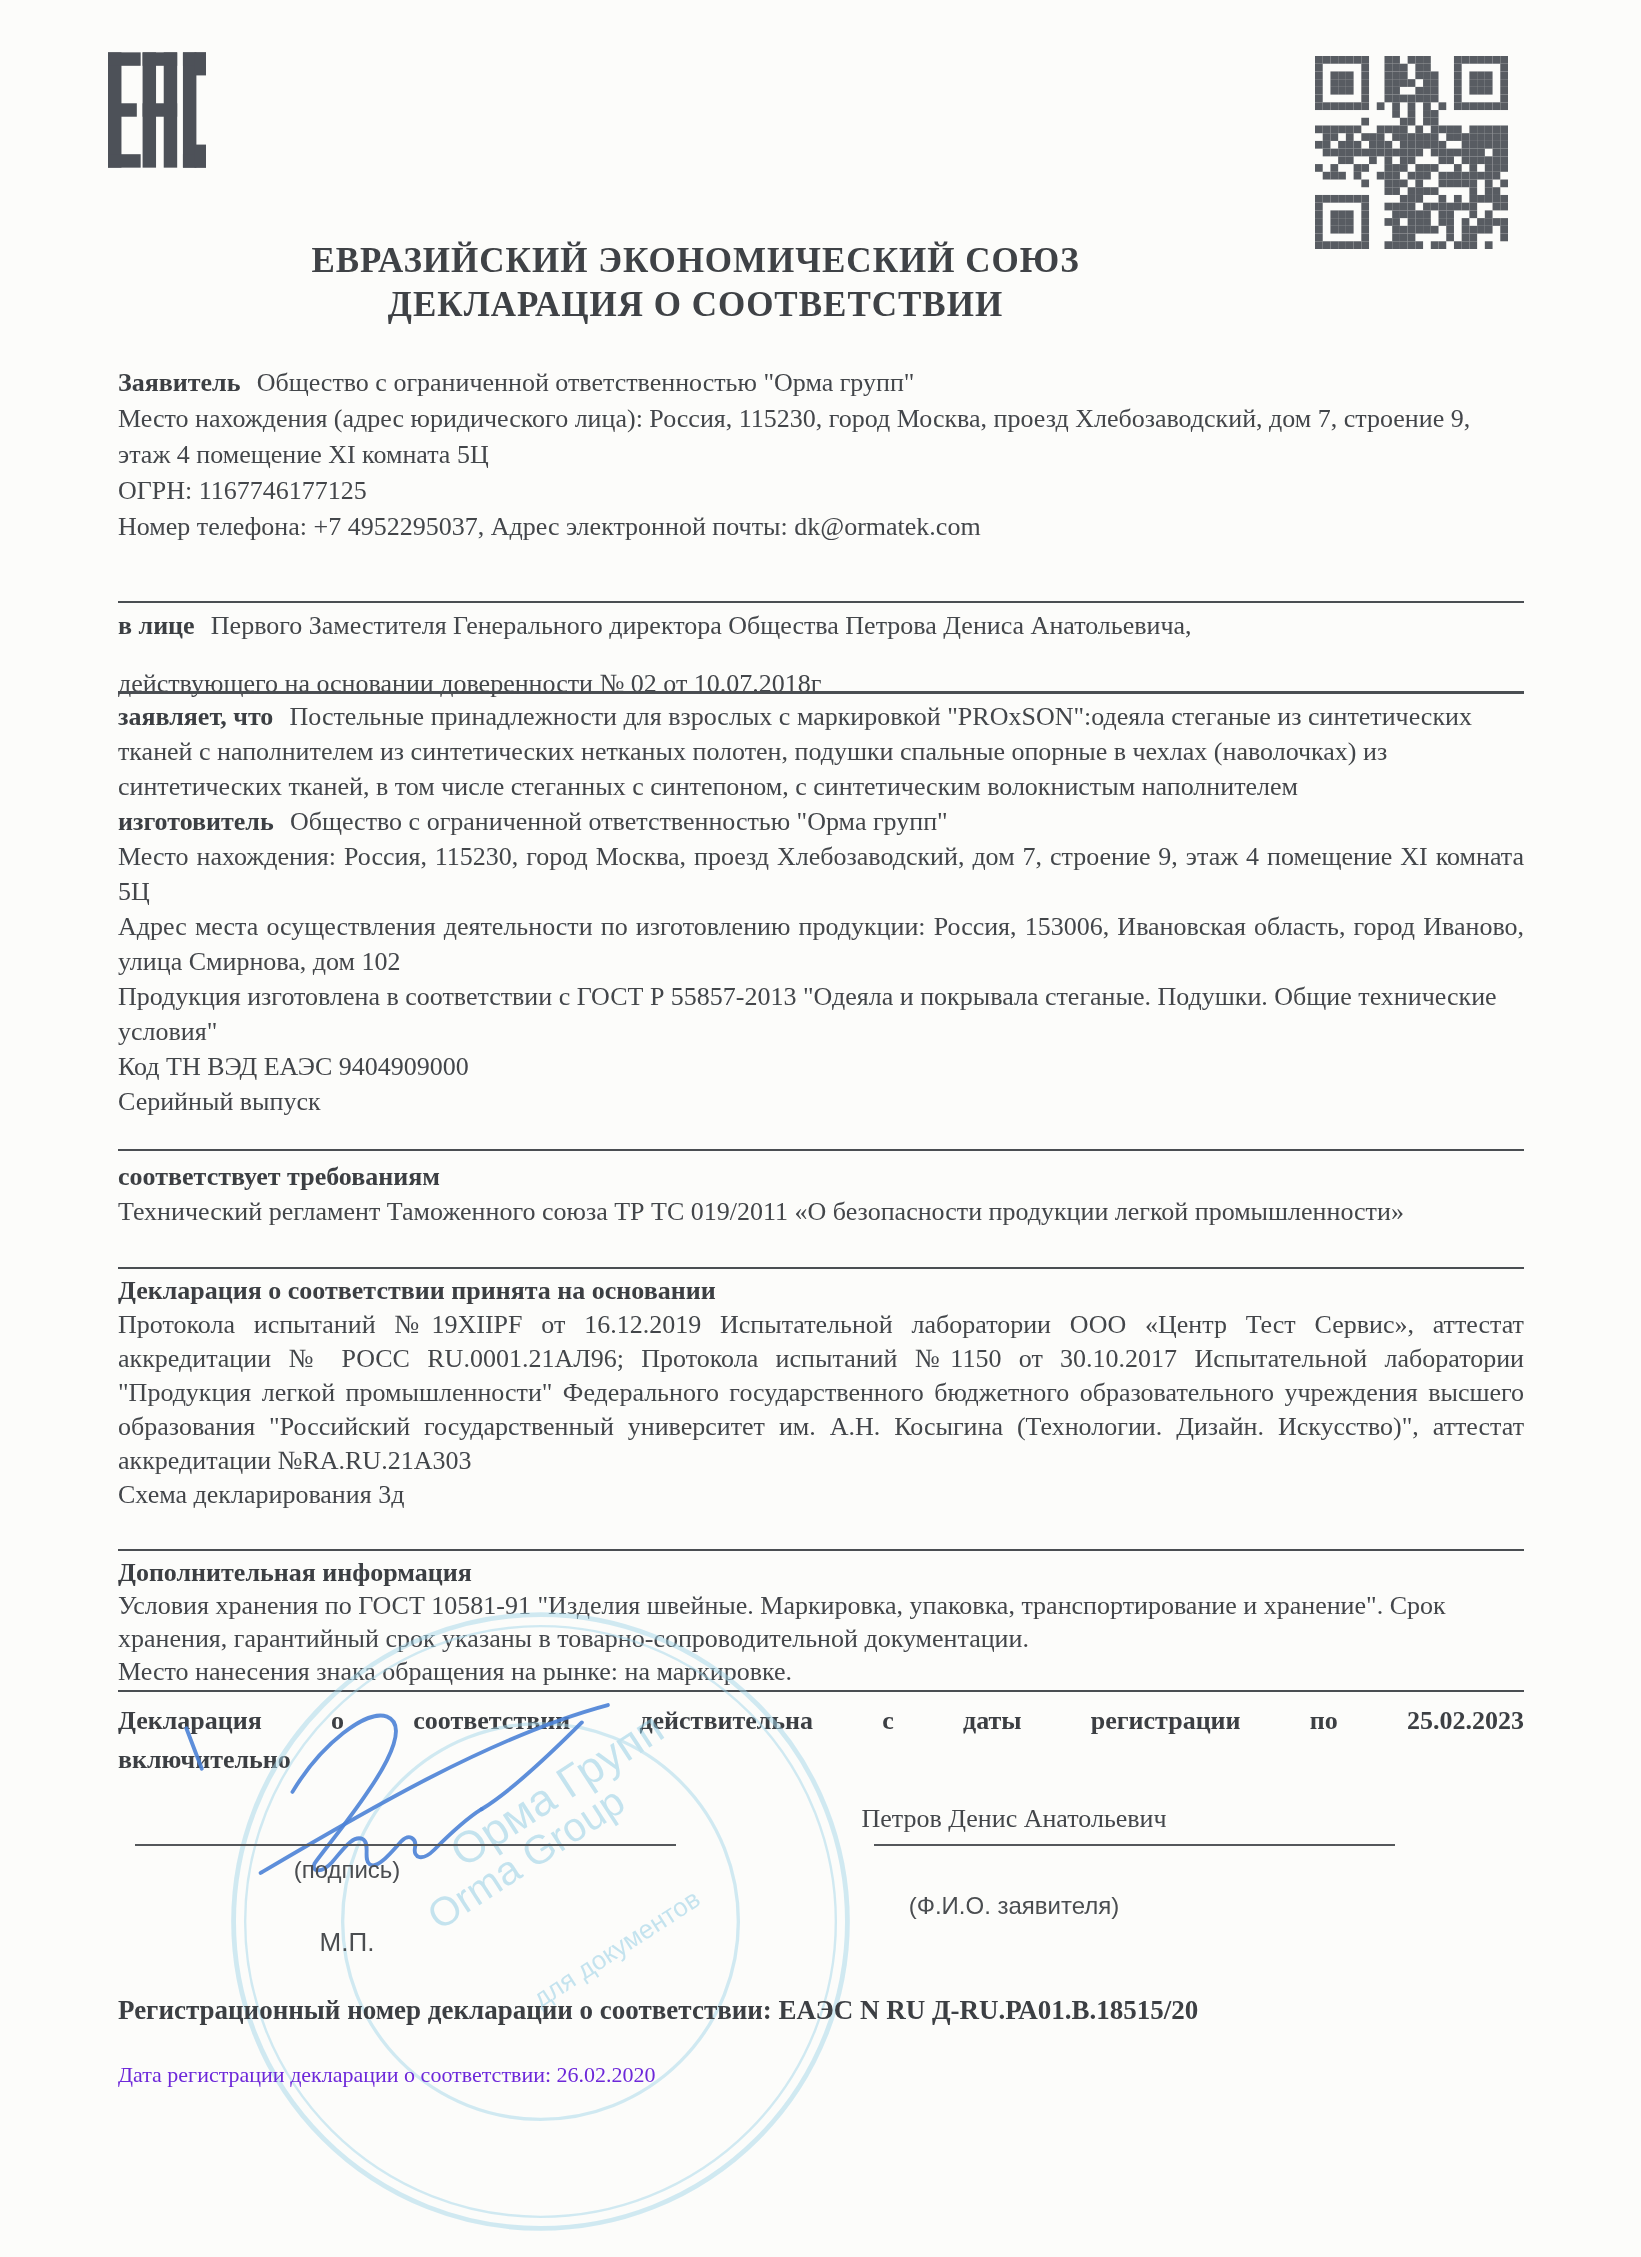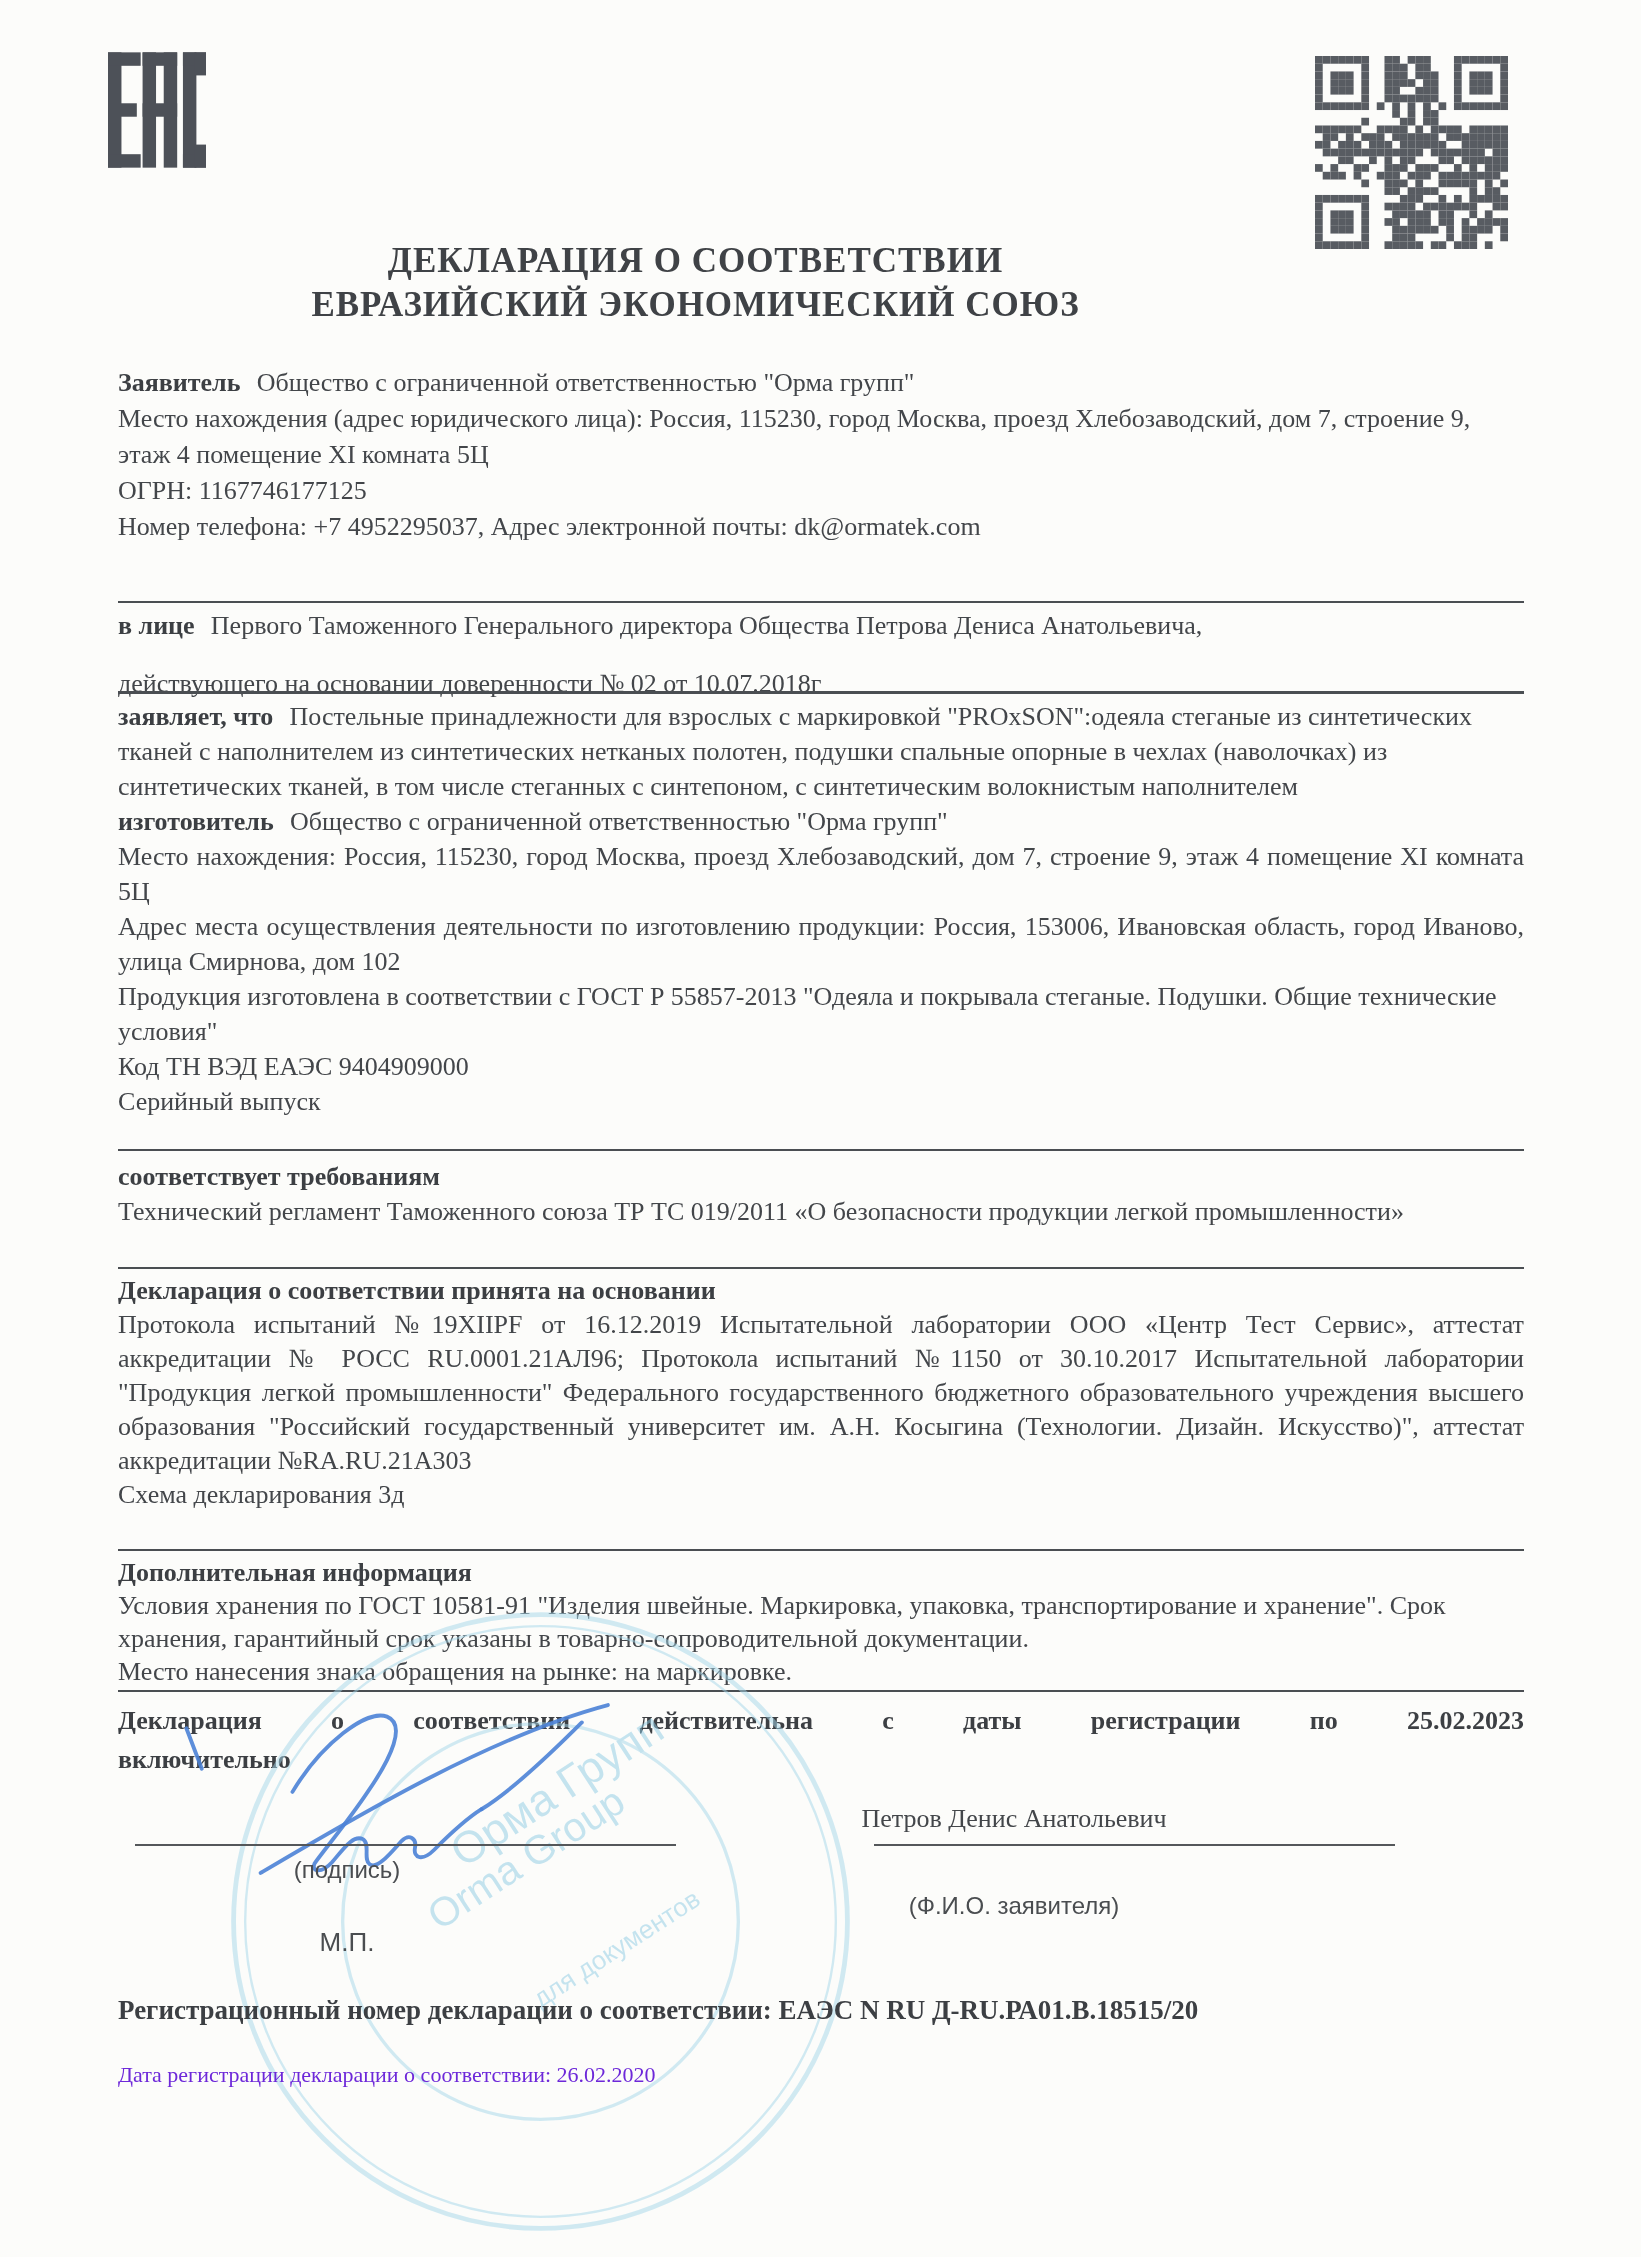--- a/index.html
+++ b/index.html
@@ -453,34 +453,34 @@
       <rect x="104" y="192" width="8" height="8" fill="#585c62"></rect>
       <rect x="120" y="192" width="8" height="8" fill="#585c62"></rect>
       <rect x="128" y="192" width="8" height="8" fill="#585c62"></rect>
       <rect x="144" y="192" width="8" height="8" fill="#585c62"></rect>
       <rect x="152" y="192" width="8" height="8" fill="#585c62"></rect>
       <rect x="160" y="192" width="8" height="8" fill="#585c62"></rect>
       <rect x="176" y="192" width="8" height="8" fill="#585c62"></rect>
     </svg>
 
   <div class="title">
+    <div>ЕВРАЗИЙСКИЙ ЭКОНОМИЧЕСКИЙ СОЮЗ</div>
     <div>ДЕКЛАРАЦИЯ О СООТВЕТСТВИИ</div>
-    <div>ЕВРАЗИЙСКИЙ ЭКОНОМИЧЕСКИЙ СОЮЗ</div>
   </div>
 
   <div class="blk" id="blk-applicant">
     <p><b class="lbl">Заявитель</b><span> Общество с ограниченной ответственностью "Орма групп"</span></p>
     <p>Место нахождения (адрес юридического лица): Россия, 115230, город Москва, проезд Хлебозаводский, дом 7, строение 9, этаж 4 помещение XI комната 5Ц</p>
     <p>ОГРН: 1167746177125</p>
     <p>Номер телефона: +7 4952295037, Адрес электронной почты: dk@ormatek.com</p>
   </div>
   <div class="rule" id="rule1"></div>
 
   <div class="blk" id="blk-vlitse">
-    <p><b class="lbl">в лице</b><span> Первого Таможенного Генерального директора Общества Петрова Дениса Анатольевича,</span></p>
+    <p><b class="lbl">в лице</b><span> Первого Заместителя Генерального директора Общества Петрова Дениса Анатольевича,</span></p>
     <p class="l2">действующего на основании доверенности № 02 от 10.07.2018г</p>
   </div>
   <div class="rule" id="rule2"></div>
 
   <div class="blk" id="blk-declare">
     <p><b class="lbl">заявляет, что</b><span> Постельные принадлежности для взрослых с маркировкой "PROxSON":одеяла стеганые из синтетических тканей с наполнителем из синтетических нетканых полотен, подушки спальные опорные в чехлах (наволочках) из синтетических тканей, в том числе стеганных с синтепоном, с синтетическим волокнистым наполнителем</span></p>
     <p><b class="lbl">изготовитель</b><span> Общество с ограниченной ответственностью "Орма групп"</span></p>
     <p class="just">Место нахождения: Россия, 115230, город Москва, проезд Хлебозаводский, дом 7, строение 9, этаж 4 помещение XI комната 5Ц</p>
     <p class="just">Адрес места осуществления деятельности по изготовлению продукции: Россия, 153006, Ивановская область, город Иваново, улица Смирнова, дом 102</p>
     <p>Продукция изготовлена в соответствии с ГОСТ Р 55857-2013 "Одеяла и покрывала стеганые. Подушки. Общие технические условия"</p>

